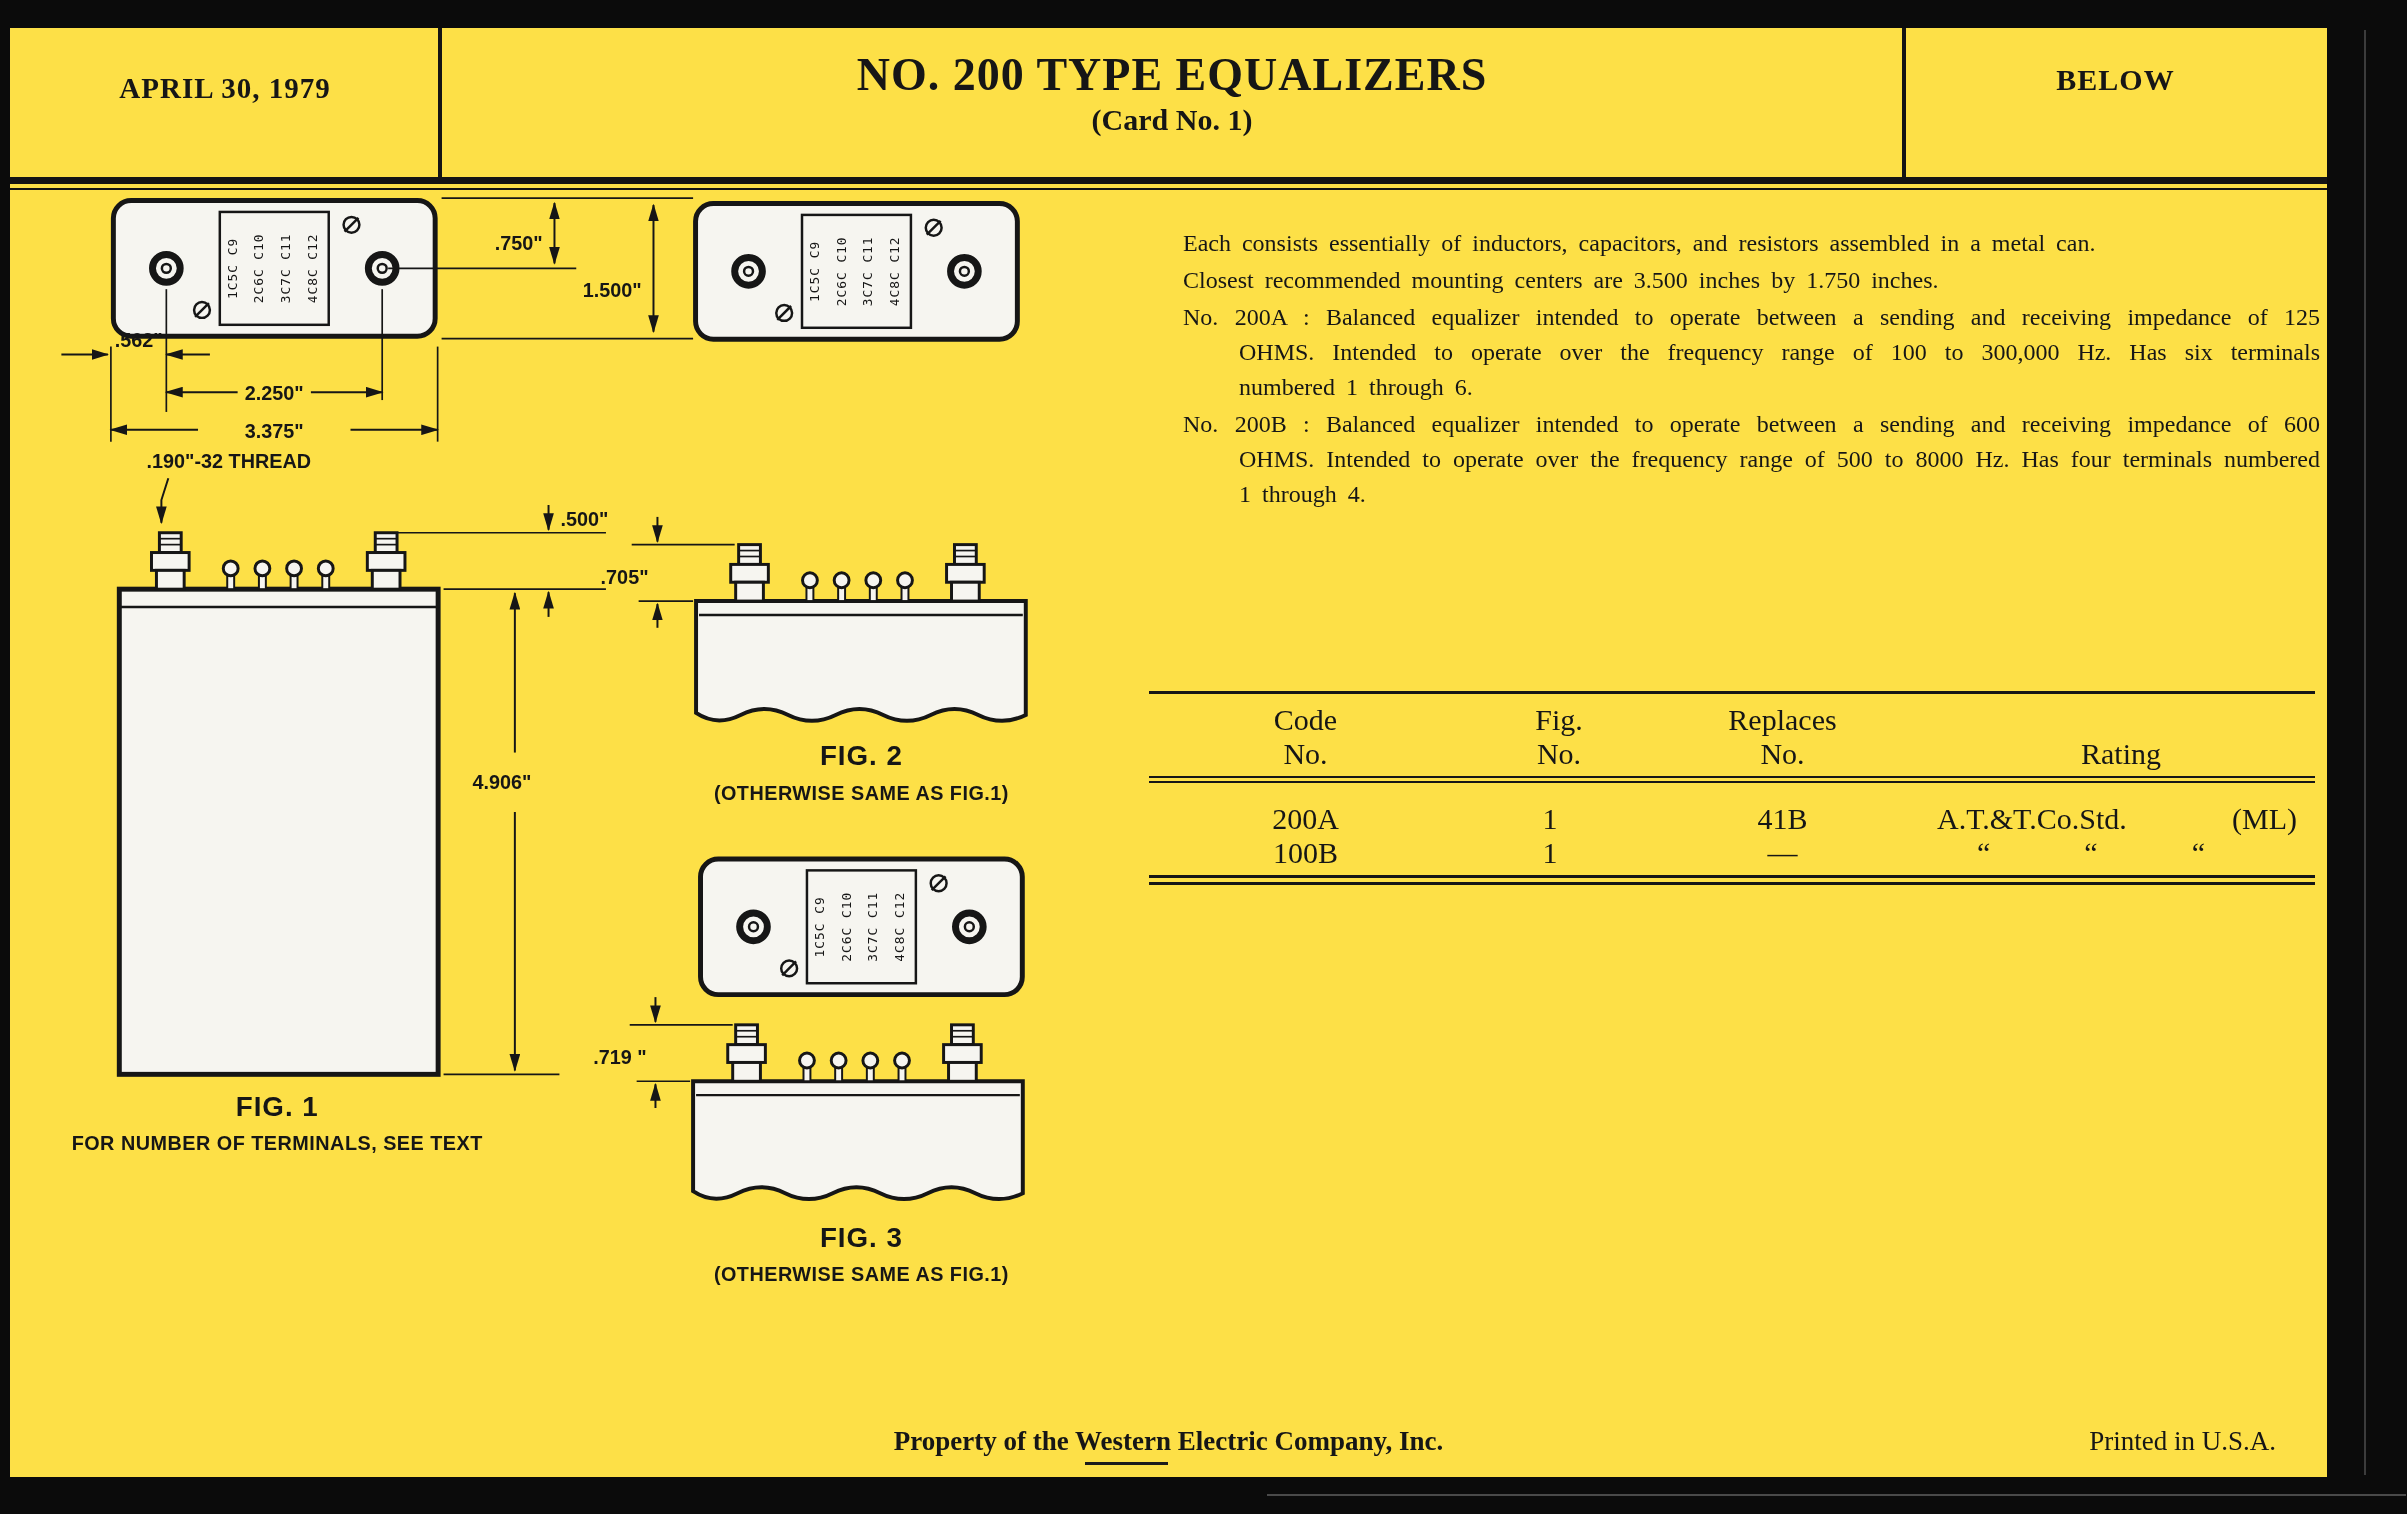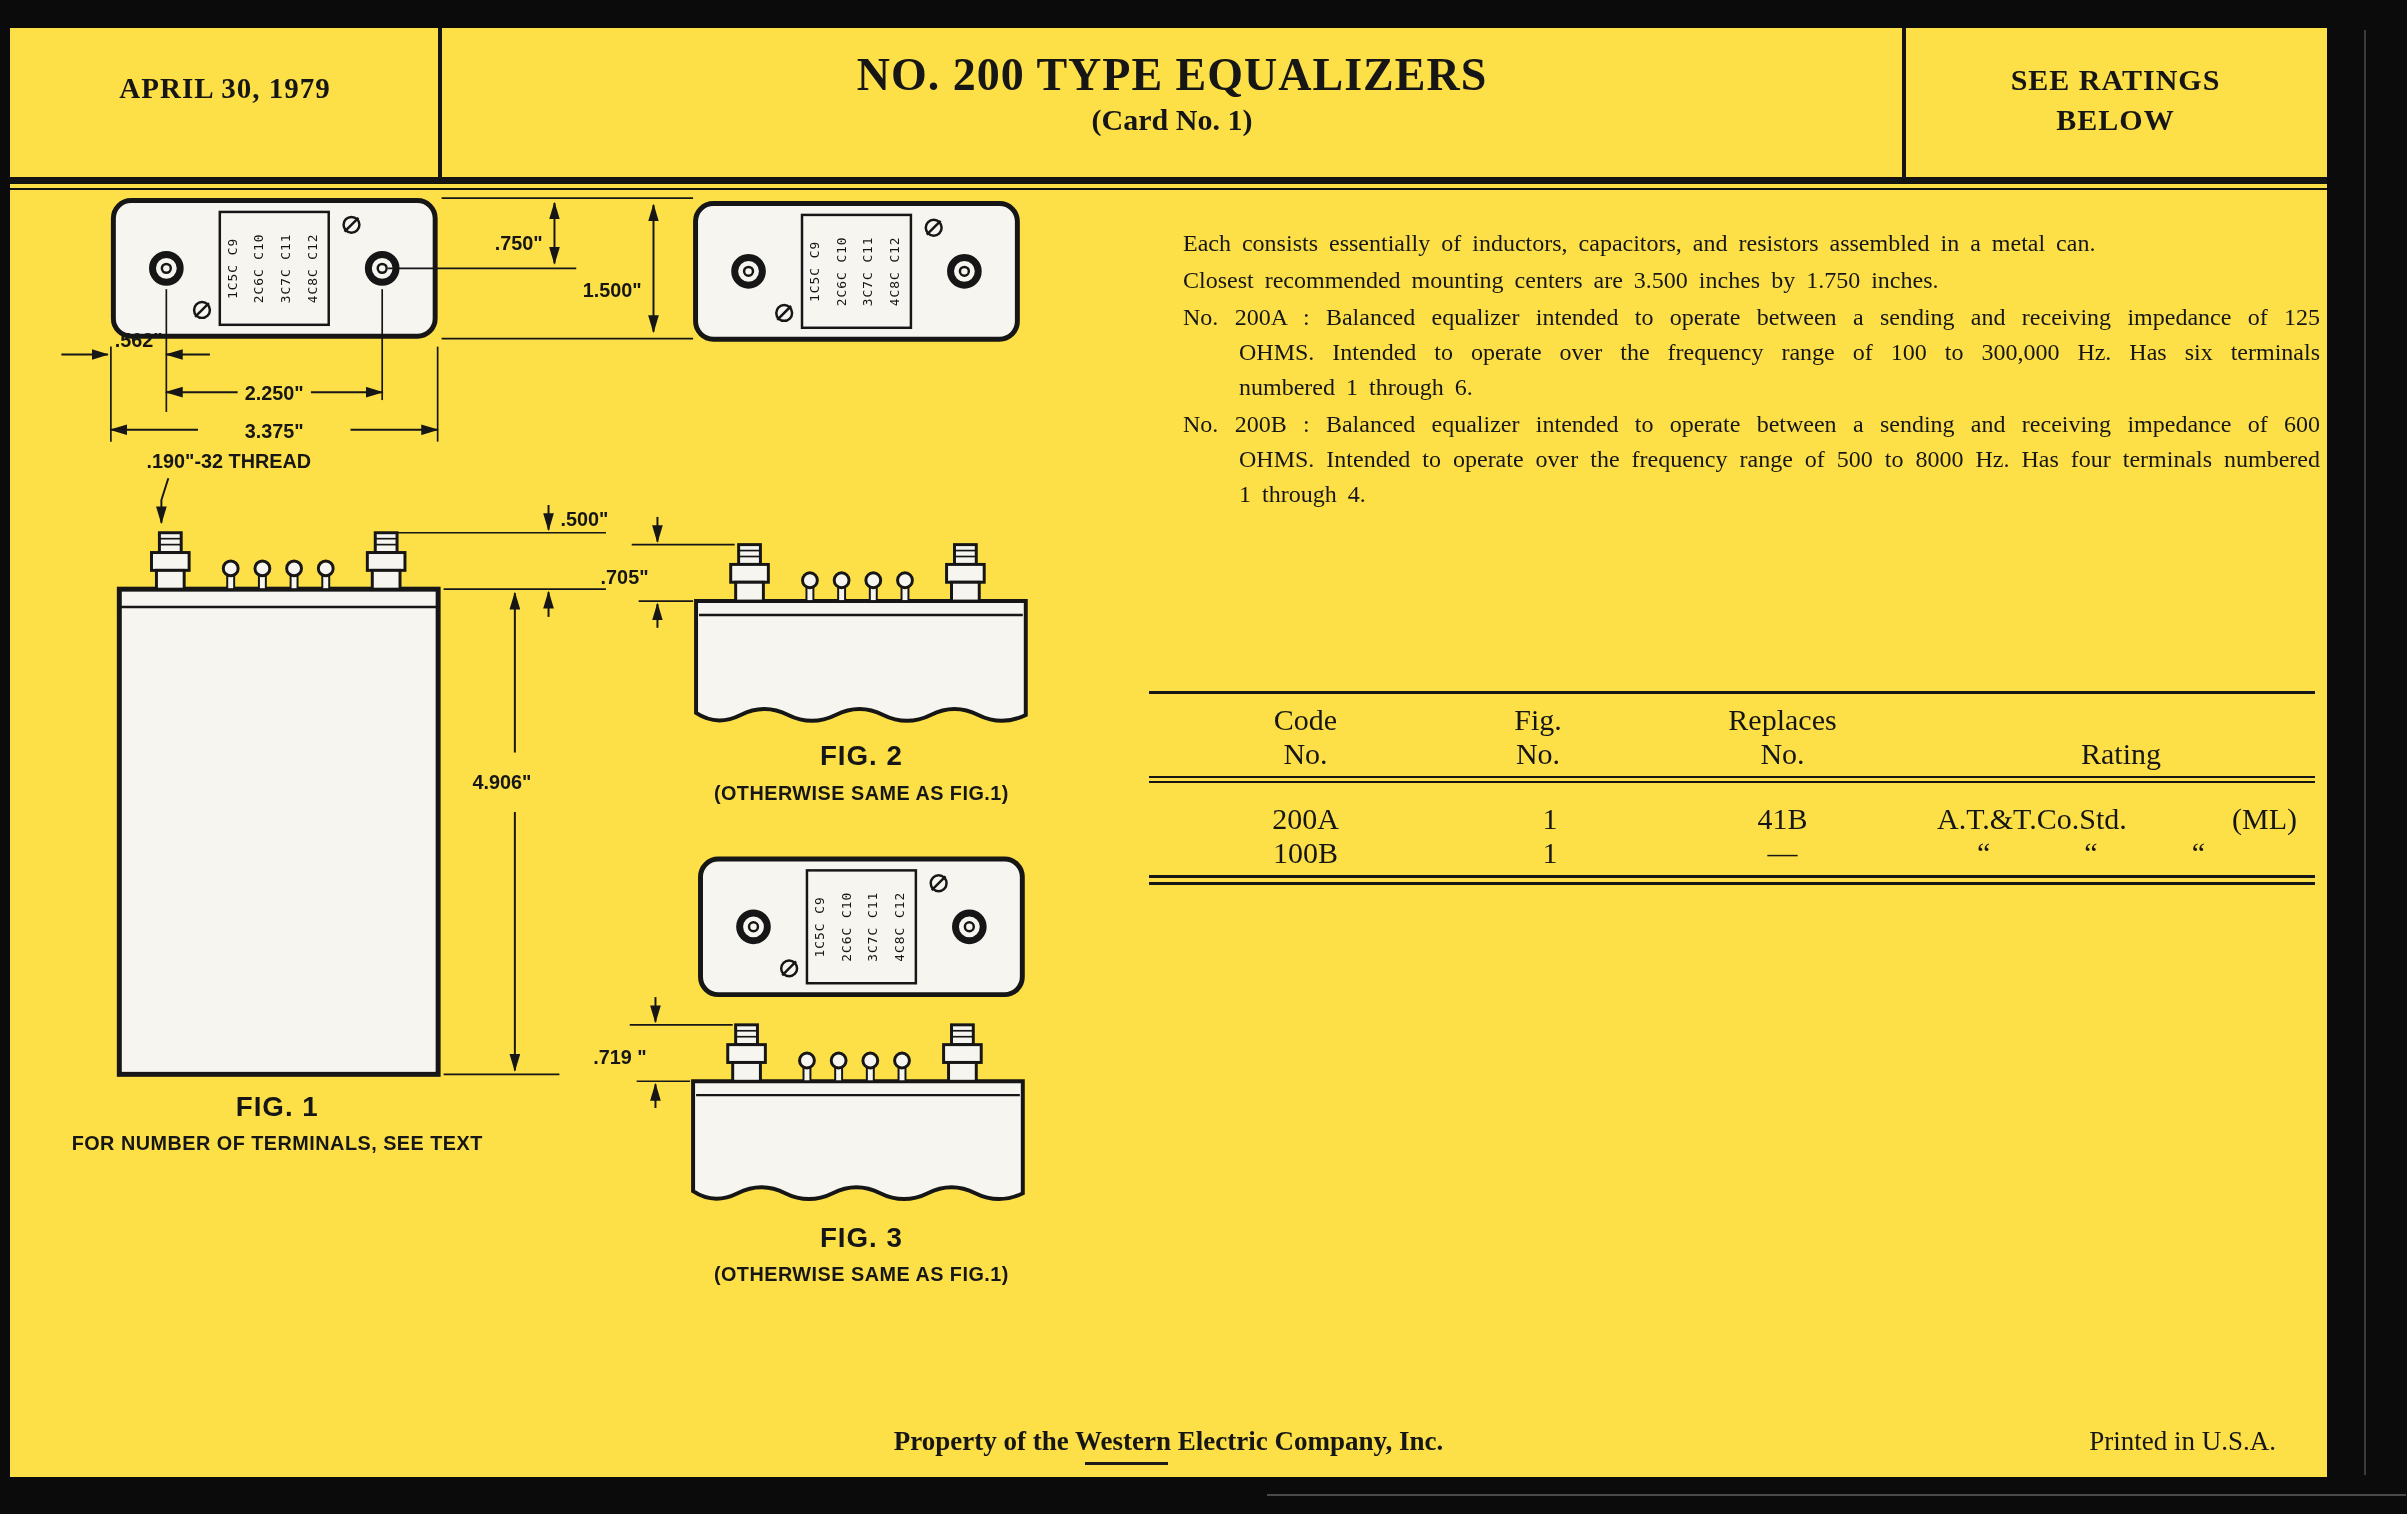--- a/index.html
+++ b/index.html
@@ -59,21 +59,20 @@
 </style>
 </head>
 <body>
 
 <div class="page">
 
   <div class="abs hdr-date">APRIL 30, 1979</div>
   <div class="abs hdr-title">NO. 200 TYPE EQUALIZERS</div>
   <div class="abs hdr-sub">(Card No. 1)</div>
   <div class="abs hdr-rat">
-    <div>SEE RATINGS</div>
     <div>BELOW</div>
   </div>
   <div class="abs vdiv" style="left:428px;"></div>
   <div class="abs vdiv" style="left:1892px;"></div>
   <div class="abs hrule-thick"></div>
   <div class="abs hrule-thin"></div>
 
   <div class="abs desc">
     <p>Each consists essentially of inductors, capacitors, and resistors assembled in a metal can.</p>
     <p>Closest recommended mounting centers are 3.500 inches by 1.750 inches.</p>
@@ -81,21 +80,21 @@
     <p>No. 200B : Balanced equalizer intended to operate between a sending and receiving impedance of 600 OHMS. Intended to operate over the frequency range of 500 to 8000 Hz.  Has four terminals numbered 1 through 4.</p>
   </div>
 
   <div class="rtable">
     <div class="rule" style="top:0;height:3px;"></div>
 
     <div class="cell" style="left:0;width:313px;top:12px;">
       <div>Code</div>
       <div>No.</div>
     </div>
-    <div class="cell" style="left:301px;width:176px;top:12px;">
+    <div class="cell" style="left:322px;width:176px;top:12px;">
       <div>Fig.</div>
       <div>No.</div>
     </div>
     <div class="cell" style="left:489px;width:289px;top:12px;">
       <div>Replaces</div>
       <div>No.</div>
     </div>
     <div class="cell" style="left:778px;width:388px;top:46px;">Rating</div>
 
     <div class="rule" style="top:85px;height:2px;"></div>

